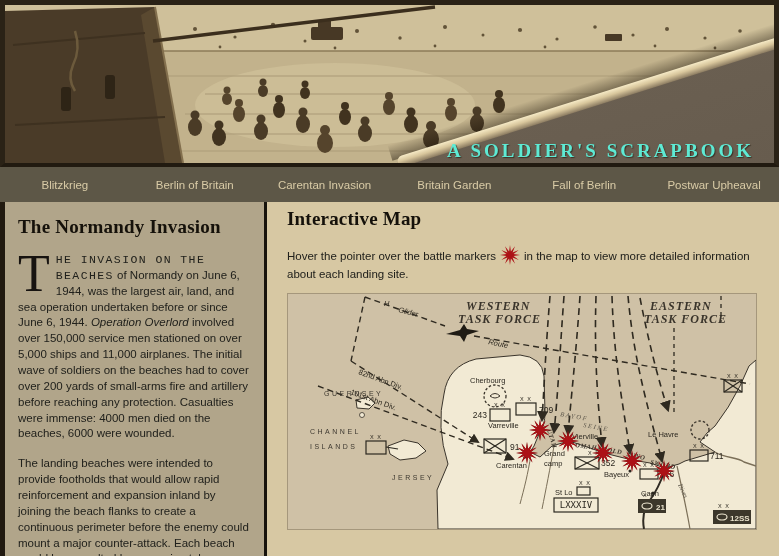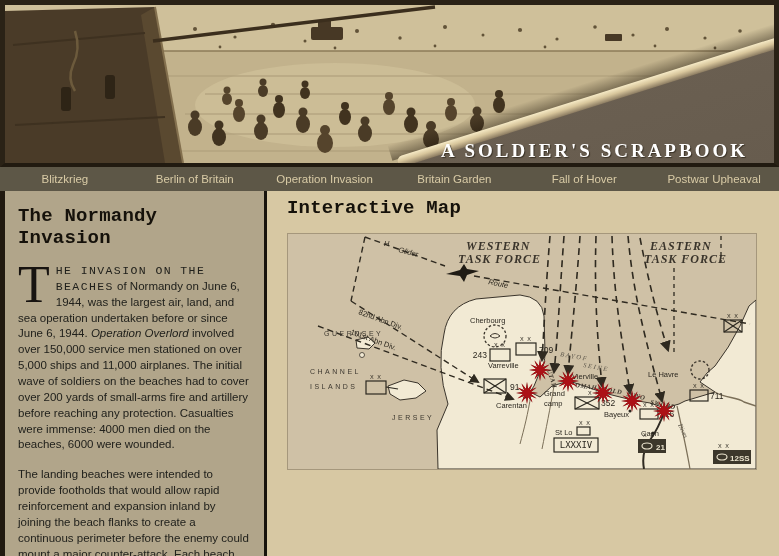--- a/index.html
+++ b/index.html
@@ -10,34 +10,34 @@
           position:relative;background:#6e6253;overflow:hidden;}
   .banner svg{position:absolute;left:0;top:0;}
   .curl-shadow{position:absolute;left:385px;top:140px;width:420px;height:16px;
       transform:rotate(-17.5deg);transform-origin:left center;
       background:linear-gradient(to bottom,rgba(25,17,6,0),rgba(25,17,6,.45));}
   .curl{position:absolute;inset:0;clip-path:polygon(51% 100%,100% 26%,100% 100%);
       background:linear-gradient(163deg,#6b6052 0%,#6b6052 55%,#675c4e 100%);}
   .curl-edge{position:absolute;left:393px;top:152px;width:402px;height:11px;border-radius:6px;
       transform:rotate(-17.5deg);transform-origin:left center;
       background:linear-gradient(to bottom,#f6eac6 0%,#d8c69c 45%,#8a7a60 100%);}
-  .banner-title{position:absolute;right:26px;bottom:1px;z-index:5;
+  .banner-title{position:absolute;right:20px;bottom:1px;z-index:5;
       font-family:"Liberation Serif",serif;font-weight:bold;font-size:19px;
-      letter-spacing:3px;color:#ffffff;text-shadow:1px 1px 1px #3a3226;}
+      letter-spacing:3px;color:#5eead4;text-shadow:1px 1px 1px #3a3226;}
   
-  .nav{height:24px;background:#5d5747;display:flex;align-items:center;}
+  .nav{height:35px;background:#5d5747;display:flex;align-items:center;}
   .nav-item{flex:1;text-align:center;color:#d9cba6;font-size:11.5px;cursor:pointer;}
   
   .content{display:flex;height:365px;overflow:hidden;}
   .left-col{width:233px;background:#b1a58a;border-left:5px solid #211a10;
             padding:12px 13px 0 13px;overflow:hidden;}
   .divider{width:3px;background:#17130c;}
   .right-col{flex:1;background:#d7c8a3;padding:4px 24px 0 20px;overflow:hidden;}
   h1{font-size:19px;font-weight:bold;color:#15110a;margin:2px 0 14px 0;
-     font-family:Liberation Mono, monospace;letter-spacing:.2px;}
+     font-family:Liberation Serif, serif;letter-spacing:.2px;}
   .left-col p{font-size:11.5px;line-height:1.38;color:#21211c;margin:0 0 14px 0;}
   .dropcap{float:left;font-family:"Liberation Serif",serif;font-size:52px;line-height:40px;
      margin:2px 6px 0 0;color:#171310;}
   .lead{letter-spacing:1.4px;font-family:Liberation Mono, monospace;}
   .instruction{font-size:11.5px;line-height:1.5;color:#21211c;margin:0 0 10px 0;max-width:472px;}
   .inline-burst{width:22px;height:22px;vertical-align:-6px;margin:0 3px;}
   
   .map-wrap{position:relative;width:468px;height:235px;border:1px solid #a5977c;margin-top:4px;}
   .map-wrap > svg{display:block;}
   .map-marker{position:absolute;width:24px;height:24px;cursor:pointer;filter:drop-shadow(0 0 0.5px #5c0a0a);}
@@ -197,38 +197,41 @@
     </svg>
     <div class="curl-shadow"></div>
     <div class="curl"></div>
     <div class="curl-edge"></div>
     <div class="banner-title">A SOLDIER'S SCRAPBOOK</div>
   </div>
 
   <div class="nav">
     <div class="nav-item">Blitzkrieg</div>
     <div class="nav-item">Berlin of Britain</div>
-    <div class="nav-item">Operation Invasion</div>
+    <div class="nav-item">Carentan Invasion</div>
     <div class="nav-item">Britain Garden</div>
-    <div class="nav-item">Fall of Hover</div>
+    <div class="nav-item">Fall of Berlin</div>
     <div class="nav-item">Postwar Upheaval</div>
   </div>
 
   <div class="content">
 
     <div class="left-col">
       <h1>The Normandy Invasion</h1>
       <p><span class="dropcap">T</span><span class="lead">HE INVASION ON THE BEACHES</span> <span>of Normandy on June 6, 1944, was the largest air, land, and sea operation undertaken before or since June 6, 1944.</span> <i>Operation Overlord</i> <span>involved over 150,000 service men stationed on over 5,000 ships and 11,000 airplanes. The initial wave of soldiers on the beaches had to cover over 200 yards of small-arms fire and artillery before reaching any protection. Casualties were immense: 4000 men died on the beaches, 6000 were wounded.</span></p>
       <p>The landing beaches were intended to provide footholds that would allow rapid reinforcement and expansion inland by joining the beach flanks to create a continuous perimeter before the enemy could mount a major counter-attack. Each beach would be assaulted by approximately one army division, with initial landings made from 6:30 a.m. to 7:30 a.m. Their beach landings followed bombardment by ships' guns and aircraft</p>
     </div>
 
     <div class="divider"></div>
 
     <div class="right-col">
       <h1>Interactive Map</h1>
+      <p class="instruction"><span>Hover the pointer over the battle markers</span><svg class="inline-burst">
+            <use href="#burst"></use>
+          </svg><span>in the map to view more detailed information about each landing site.</span></p>
 
       <div class="map-wrap">
         <svg width="468" height="235" viewBox="0 0 468 235">
           <rect x="0" y="0" width="468" height="235" fill="#cfc1a6"></rect>
 
           <path d="M150,235 L149,196 L160,170 Q148,132 156,100 Q160,72 188,65 L232,61 Q254,63 256,82
                L257,118 Q257,132 251,140 L246,152 L242,158 L252,163 L264,152 L281,147
                Q300,153 316,159 L344,166 L362,169 L377,174 L391,170 L397,167 L427,158
                L412,148 L419,139 L427,132 Q441,114 452,92 L461,72 L468,66 L468,235 Z" fill="#f2ead4" stroke="#3a342b" stroke-width="1"></path>
           <path d="M68,106 l12,-3 l7,6 l-6,6 l-12,-1 z" fill="#f2ead4" stroke="#3a342b" stroke-width="1"></path>

